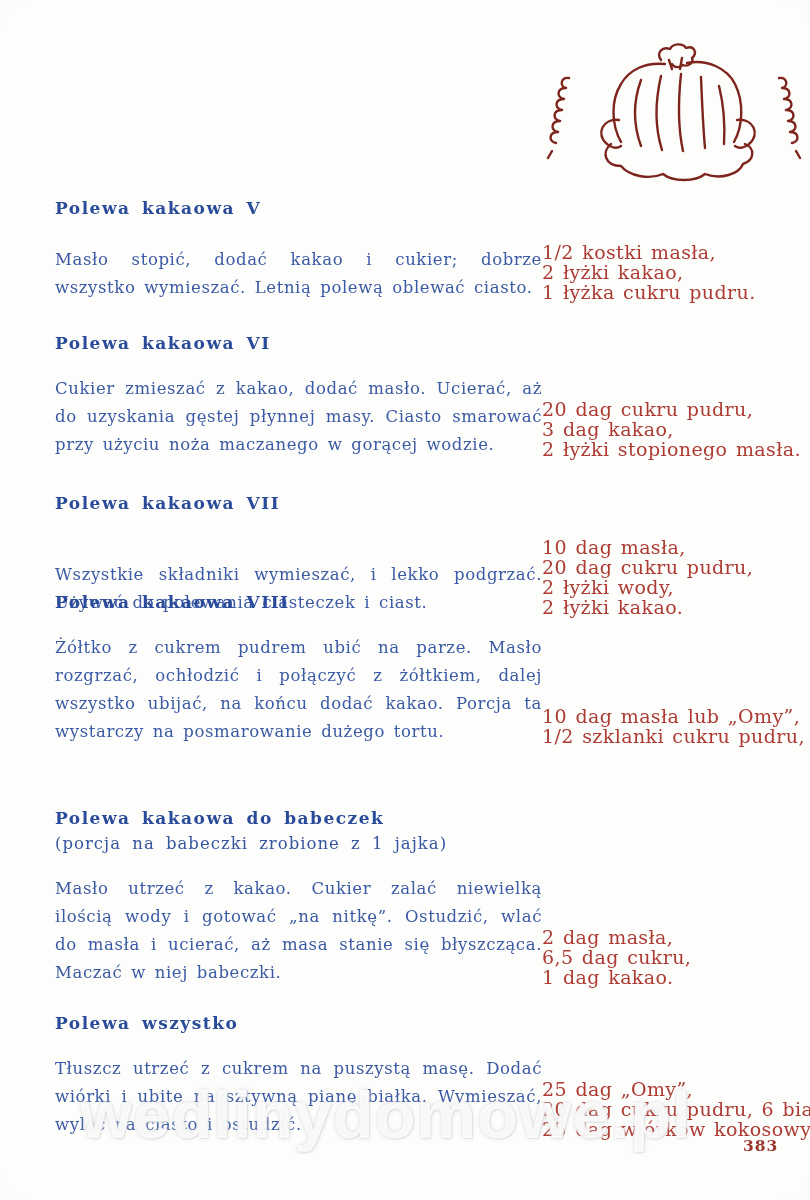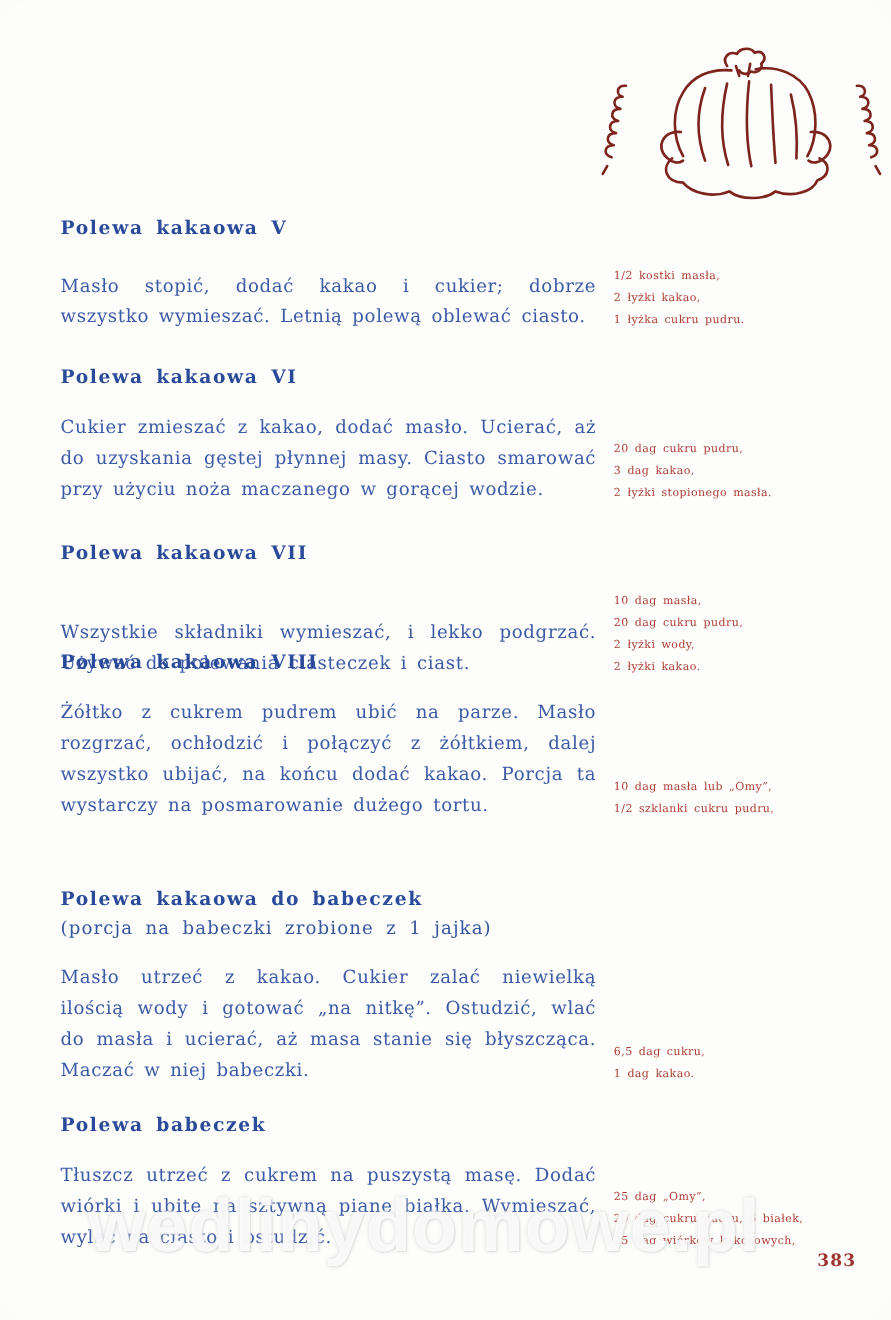--- a/index.html
+++ b/index.html
@@ -21,22 +21,22 @@
   .sec-subtitle{
     font-size:16.5px;font-weight:normal;color:#35559f;
     letter-spacing:1px;word-spacing:5px;margin:-16px 0 22px 0;
   }
   .row{display:flex;align-items:flex-end;}
   .body-text{
     width:487px;font-size:16.5px;line-height:28px;color:#3b5aa5;
     text-align:justify;letter-spacing:0.6px;word-spacing:3px;margin:0;
   }
   .ingredients{
-    margin-left:16px;width:240px;padding-top:2px;
-    font-size:10px;line-height:20px;color:#ad3b33;
+    width:240px;padding-top:2px;
+    font-size:19px;line-height:20px;color:#ad3b33;
     letter-spacing:0.4px;word-spacing:2px;
   }
   .ing-line{white-space:nowrap;}
   
   .watermark{
     position:absolute;left:80px;top:1076px;width:720px;z-index:6;
     font-family:"Liberation Sans","DejaVu Sans",sans-serif;
     font-size:67px;font-weight:bold;letter-spacing:1px;
     color:rgba(255,255,255,0.82);
     text-shadow:0 0 4px rgba(205,205,205,0.75),1px 1px 0 rgba(220,220,220,0.5);
@@ -125,28 +125,29 @@
       </div>
     </div>
   </div>
 
   <div class="section" style="top:808px">
     <h3 class="sec-title">Polewa kakaowa do babeczek</h3>
     <div class="sec-subtitle">(porcja na babeczki zrobione z 1 jajka)</div>
     <div class="row">
       <p class="body-text">Masło utrzeć z kakao. Cukier zalać niewielką ilością wody i gotować „na nitkę”. Ostudzić, wlać do masła i ucierać, aż masa stanie się błyszcząca. Maczać w niej babeczki.</p>
       <div class="ingredients">
+        <div class="ing-line">2 dag masła,</div>
         <div class="ing-line">6,5 dag cukru,</div>
         <div class="ing-line">1 dag kakao.</div>
       </div>
     </div>
   </div>
 
   <div class="section" style="top:1013px">
-    <h3 class="sec-title">Polewa babeczek</h3>
+    <h3 class="sec-title">Polewa wszystko</h3>
     <div class="row">
       <p class="body-text">Tłuszcz utrzeć z cukrem na puszystą masę. Dodać wiórki i ubite na sztywną pianę białka. Wymieszać, wylać na ciasto i ostudzić.</p>
       <div class="ingredients">
         <div class="ing-line">25 dag „Omy”,</div>
         <div class="ing-line">20 dag cukru pudru, 6 białek,</div>
         <div class="ing-line">25 dag wiórków kokosowych,</div>
       </div>
     </div>
   </div>
 

